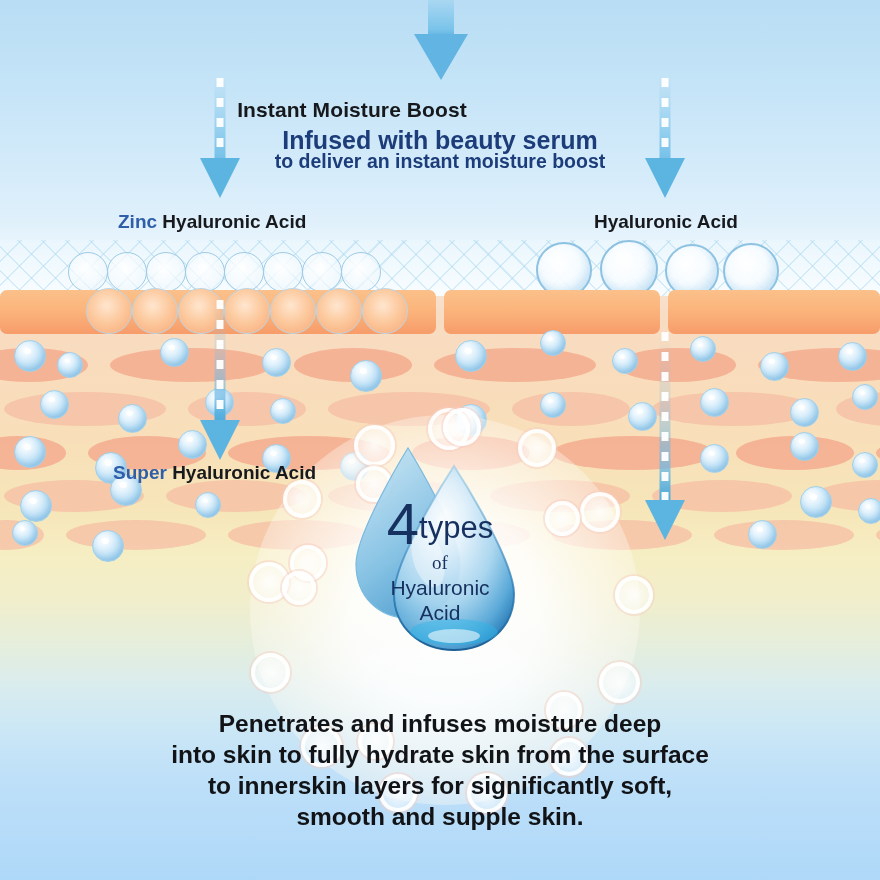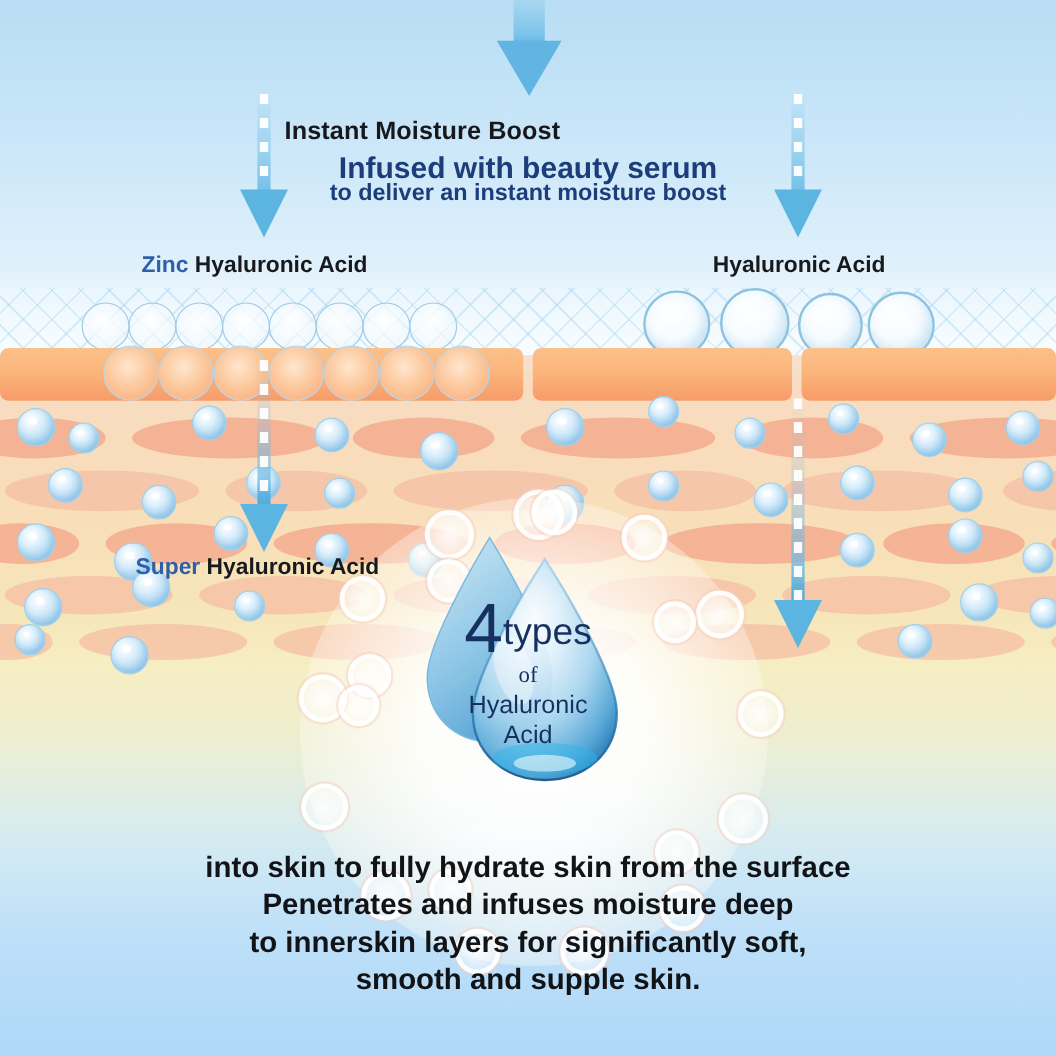--- a/index.html
+++ b/index.html
@@ -354,19 +354,19 @@
       <div style="position:absolute;left:10px;top:136px;width:160px;text-align:center;font-size:21px;color:#16315f;">Hyaluronic</div>
     </div>
   </div>
 
   <div class="lbl" style="left:113px;top:462px;">
     <span class="hl">Super</span><span class="rest"> Hyaluronic Acid</span>
   </div>
 
 
   <div id="caption">
+    <div>Penetrates and infuses moisture deep</div>
     <div>into skin to fully hydrate skin from the surface</div>
-    <div>Penetrates and infuses moisture deep</div>
     <div>to innerskin layers for significantly soft,</div>
     <div>smooth and supple skin.</div>
   </div>
 
 </div>
 
 </body></html>

